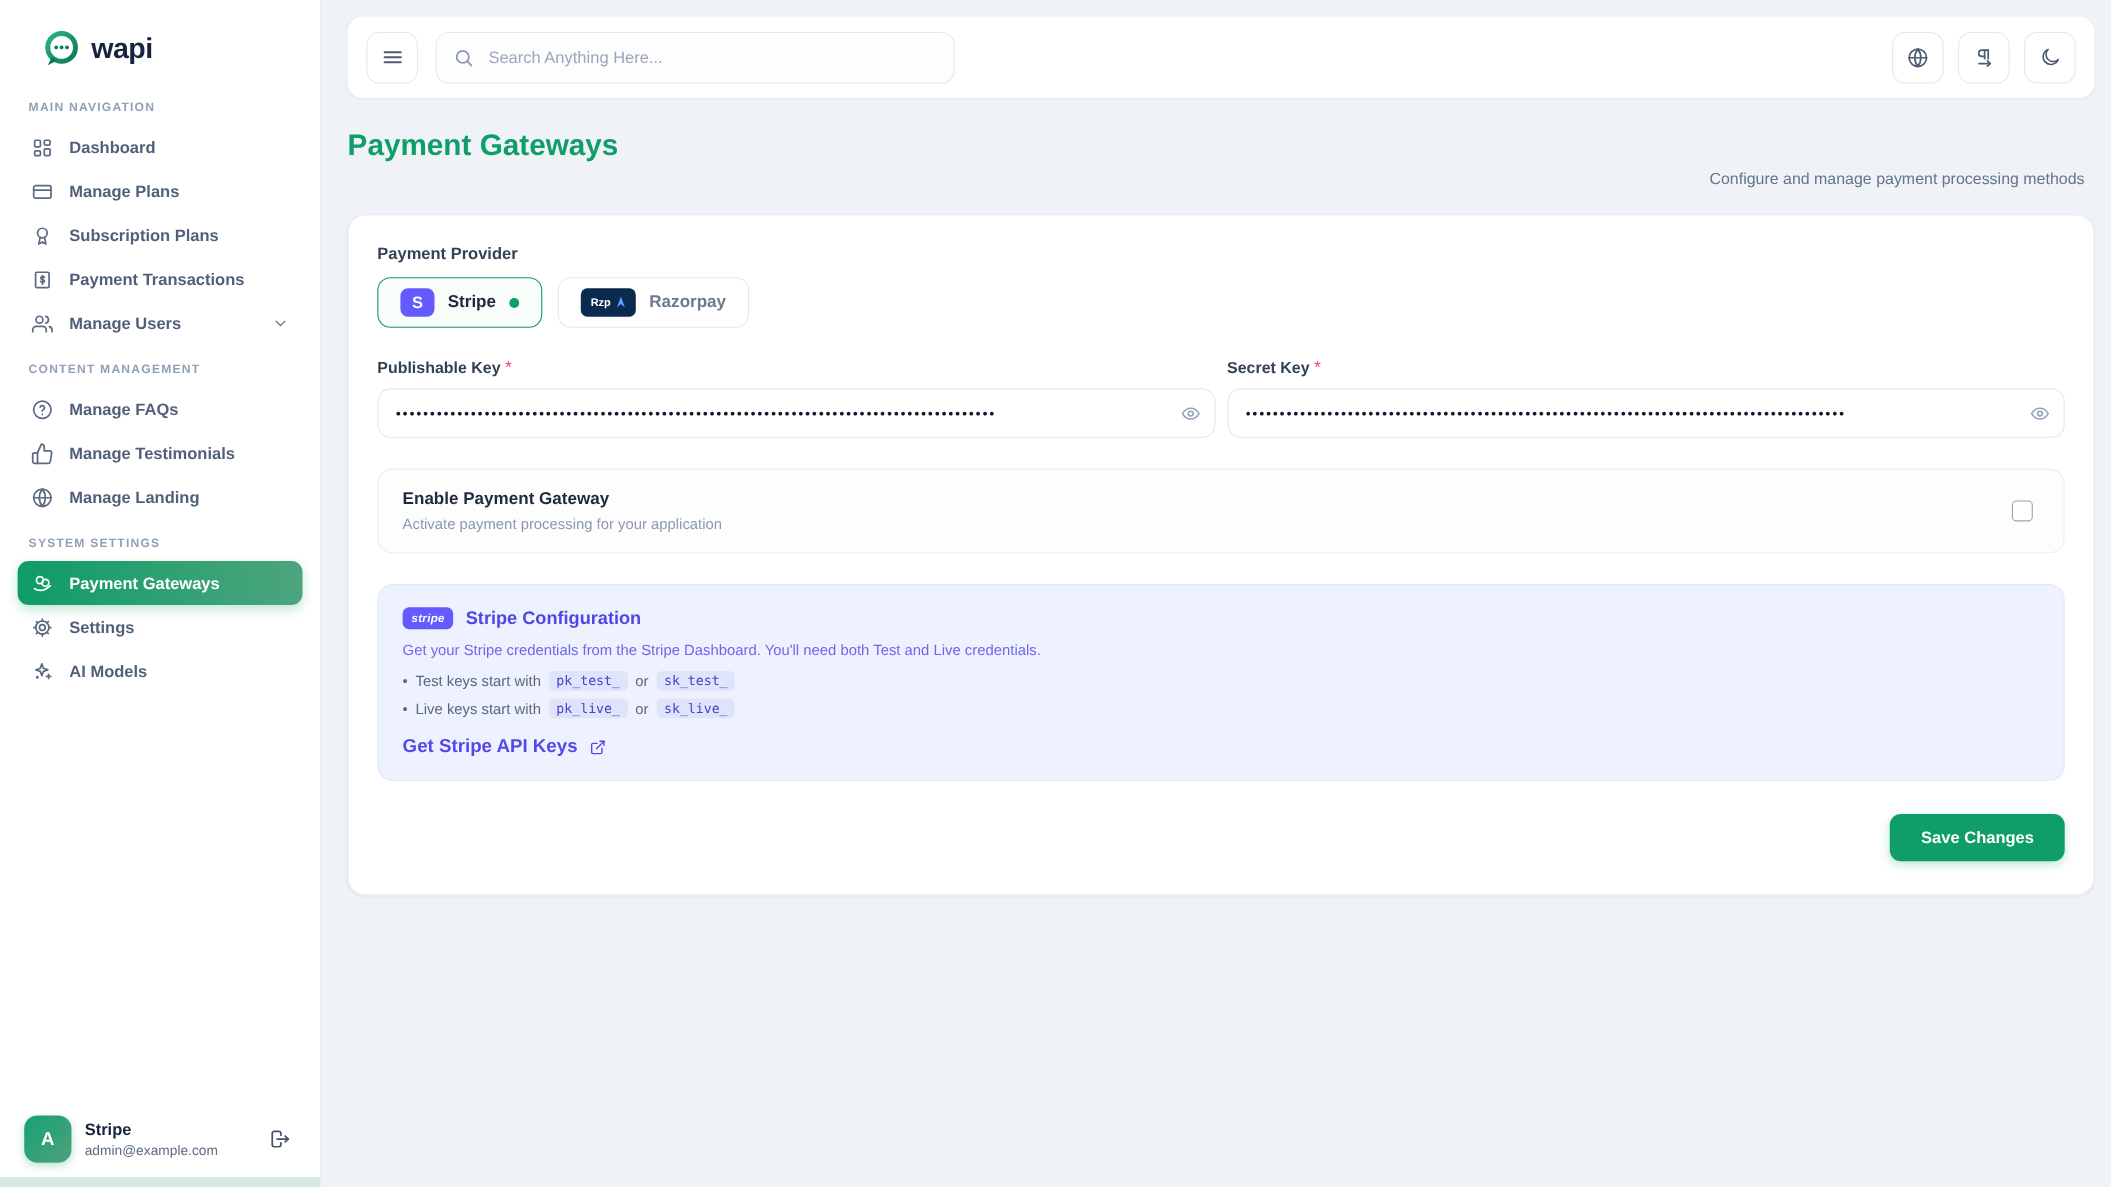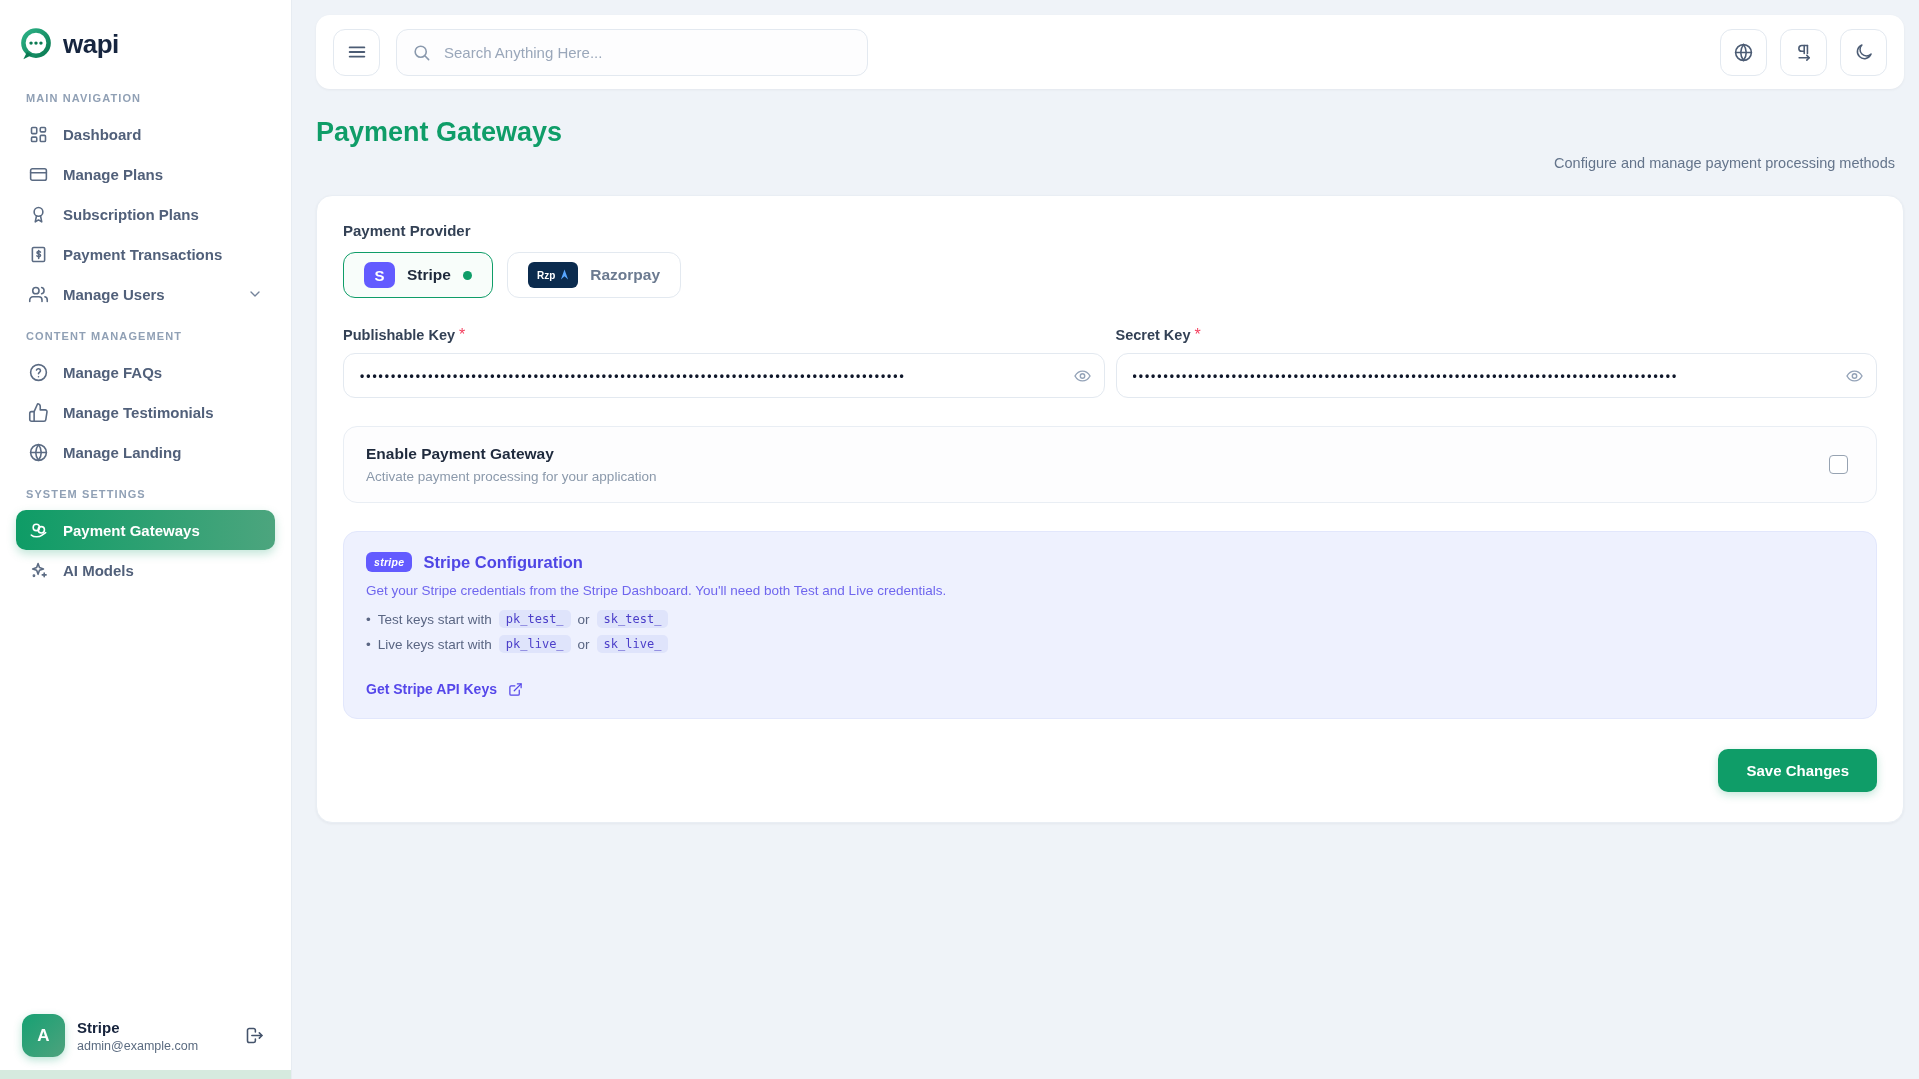--- a/index.html
+++ b/index.html
@@ -14,21 +14,21 @@
   .app { display:flex; width:1919px; height:1079px; }
 
   
   .sidebar {
     width:292px; min-width:292px; height:100%;
     background:#ffffff;
     border-right:1px solid #e7ecf2;
     display:flex; flex-direction:column;
     position:relative;
   }
-  .logo-row { display:flex; align-items:center; gap:9px; padding:26px 22px 10px 18px; }
+  .logo-row { display:flex; align-items:center; gap:9px; padding:26px 22px 10px 38px; }
   .logo-text { font-size:26px; font-weight:800; color:#16253f; letter-spacing:-0.5px; }
   .nav { padding:4px 16px 0 16px; flex:1 1 auto; overflow:hidden; }
   .nav-label {
     font-size:11px; font-weight:700; letter-spacing:1.1px;
     color:#90a0b5; margin:16px 10px 10px 10px;
   }
   .nav-item {
     display:flex; align-items:center; gap:14px;
     height:40px; padding:0 12px; margin-bottom:0;
     border-radius:10px; cursor:pointer;
@@ -158,22 +158,22 @@
   }
   .info-title { font-size:16.5px; font-weight:800; color:#4f46e5; }
   .info-desc { font-size:13.5px; color:#6f66ee; margin:11px 0 12px 0; }
   .info-bullet { font-size:13.5px; color:#5a6683; margin-top:7px; display:flex; align-items:center; gap:7px; }
   .code-pill {
     font-family:"DejaVu Sans Mono","Liberation Mono",monospace;
     font-size:12px; color:#4b3ec9; background:#dfe4fb;
     padding:2px 7px; border-radius:5px;
   }
   .info-link {
-    margin-top:28px; display:inline-flex; align-items:center; gap:11px;
-    font-size:14px; font-weight:700; color:#5547ea; cursor:pointer;
+    margin-top:16px; display:inline-flex; align-items:center; gap:11px;
+    font-size:17px; font-weight:700; color:#5547ea; cursor:pointer;
     background:none; border:none; padding:0; font-family:"Liberation Sans",sans-serif;
   }
   .actions { display:flex; justify-content:flex-end; }
   .save-btn {
     height:43px; padding:0 28px; border:none; border-radius:10px;
     background:#0f9d68; color:#fff; font-size:15px; font-weight:700;
     cursor:pointer; font-family:"Liberation Sans",sans-serif;
     box-shadow:0 3px 8px rgba(15,157,104,.25);
   }
   svg { display:block; }
@@ -307,20 +307,30 @@
         <span class="nav-icon">
           <svg width="21" height="21" viewBox="0 0 24 24" fill="none" stroke="currentColor" stroke-width="1.8" stroke-linecap="round" stroke-linejoin="round">
             <circle cx="9.5" cy="8.5" r="3.6"></circle>
             <circle cx="15.2" cy="11.2" r="3.6"></circle>
             <path d="M3.8 17.2c3.2 2.6 8.6 2.6 11.8.4l4.6-3.2"></path>
           </svg>
         </span>
         <span>Payment Gateways</span>
       </div>
 
+      <div class="nav-item">
+        <span class="nav-icon">
+          <svg width="21" height="21" viewBox="0 0 24 24" fill="none" stroke="currentColor" stroke-width="1.8" stroke-linecap="round" stroke-linejoin="round">
+            <circle cx="12" cy="12" r="3"></circle>
+              <circle cx="12" cy="12" r="6.8"></circle>
+            <path d="M12 3.2v2M12 18.8v2M20.8 12h-2M5.2 12h-2M18.2 5.8l-1.4 1.4M7.2 16.8l-1.4 1.4M18.2 18.2l-1.4-1.4M7.2 7.2L5.8 5.8"></path>
+          </svg>
+        </span>
+        <span>Settings</span>
+      </div>
 
       <div class="nav-item">
         <span class="nav-icon">
           <svg width="21" height="21" viewBox="0 0 24 24" fill="none" stroke="currentColor" stroke-width="1.8" stroke-linecap="round" stroke-linejoin="round">
             <path d="M11.5 4l1.6 4.6 4.6 1.6-4.6 1.6-1.6 4.6-1.6-4.6-4.6-1.6 4.6-1.6z"></path>
             <path d="M18.5 14.8v4.4M16.3 17h4.4"></path>
             <circle cx="6.8" cy="18" r="0.7"></circle>
           </svg>
         </span>
         <span>AI Models</span>

